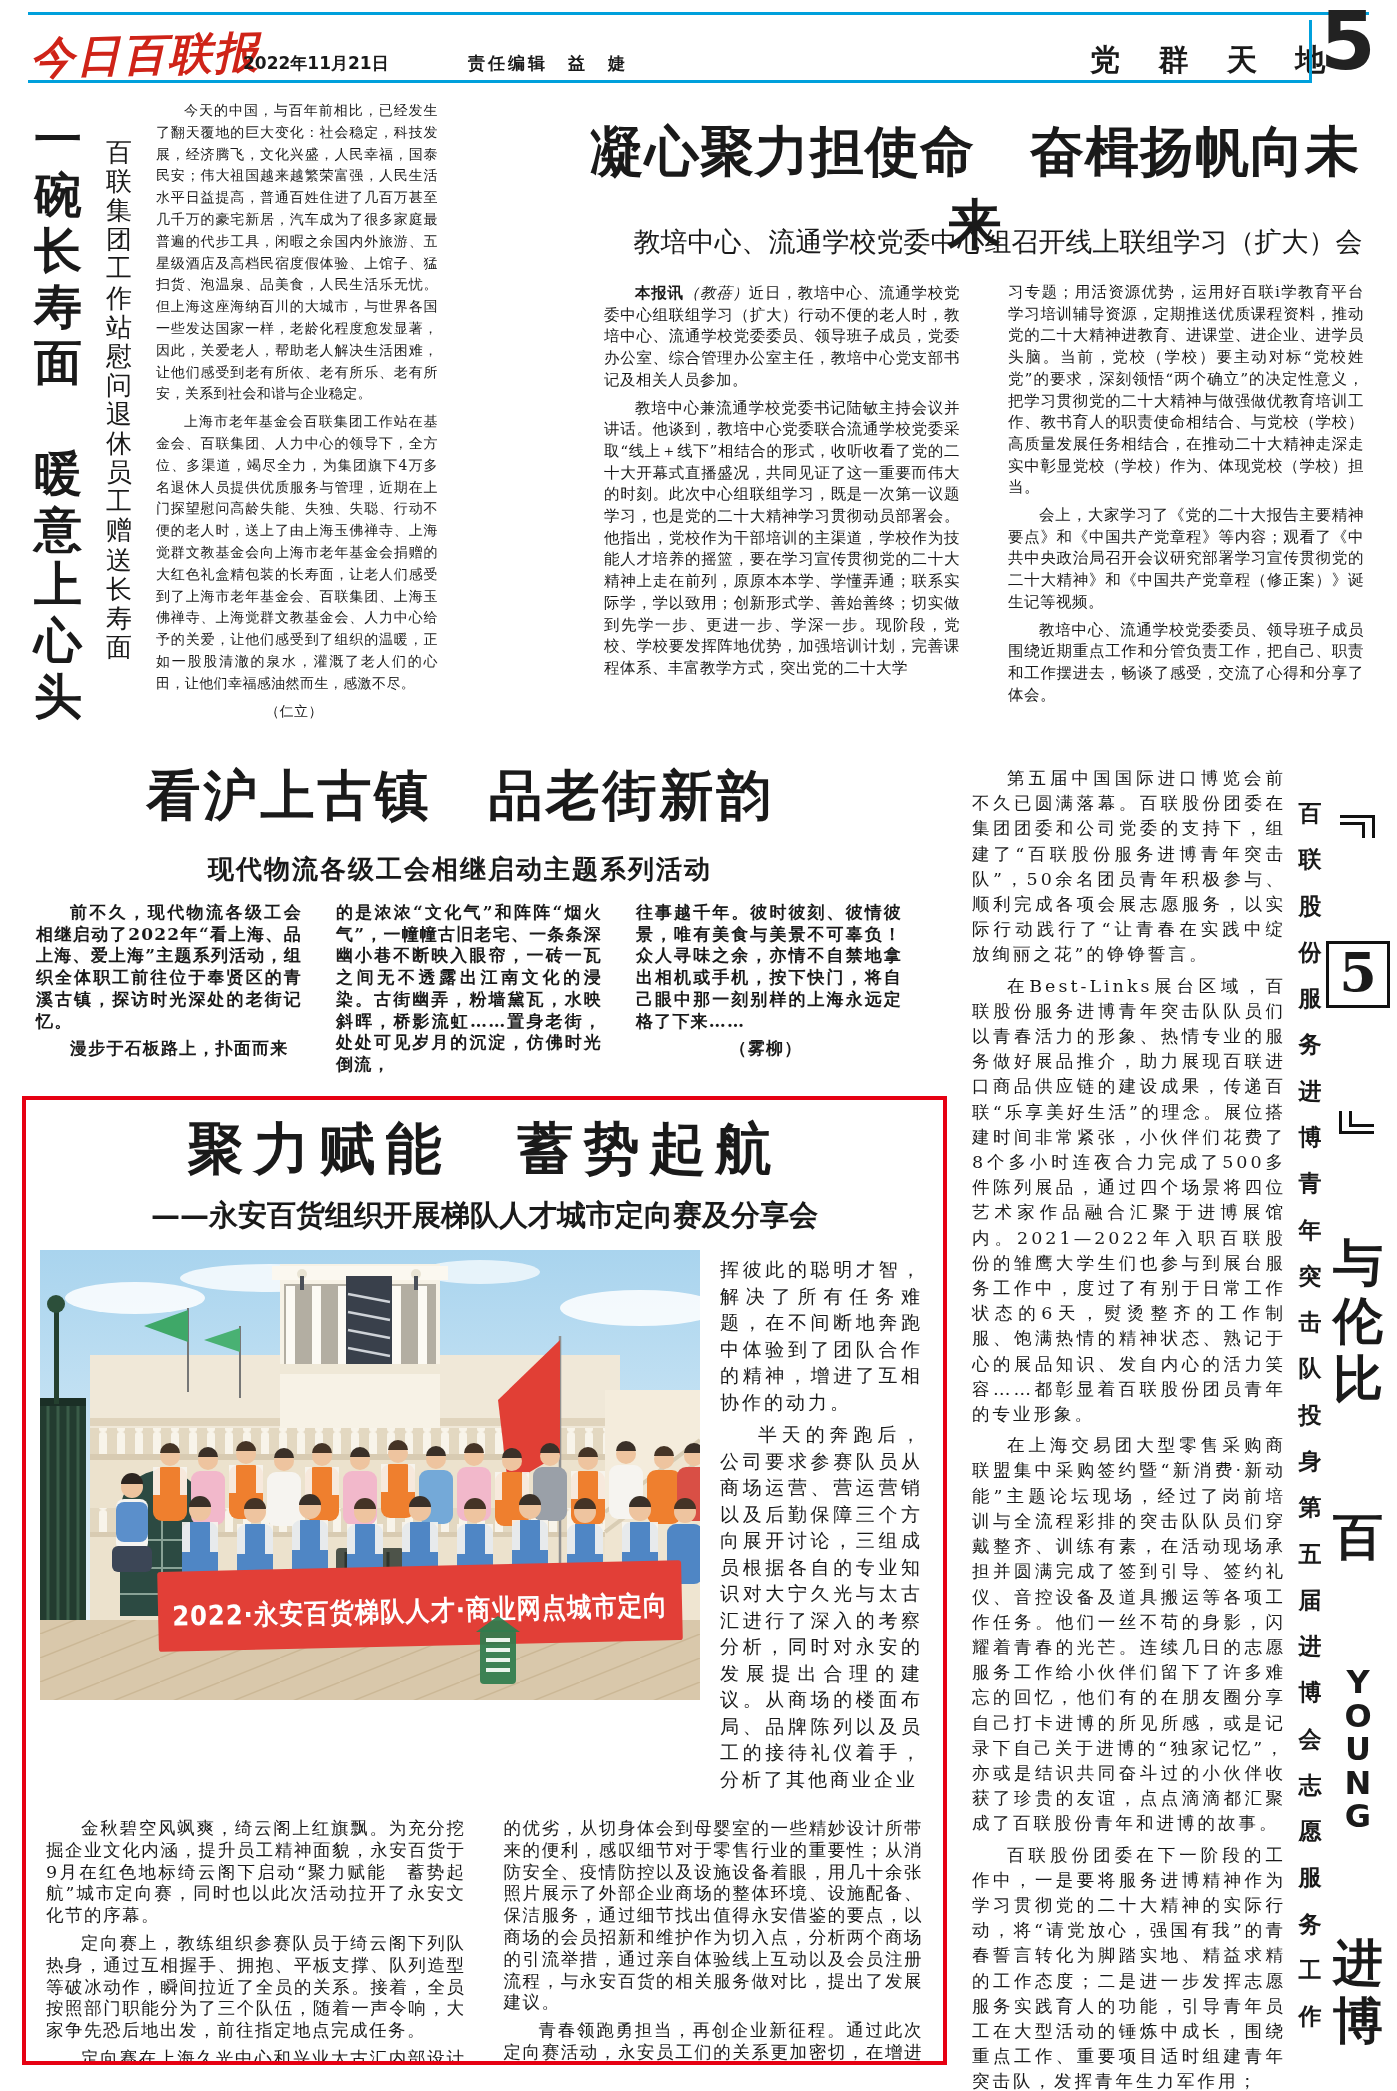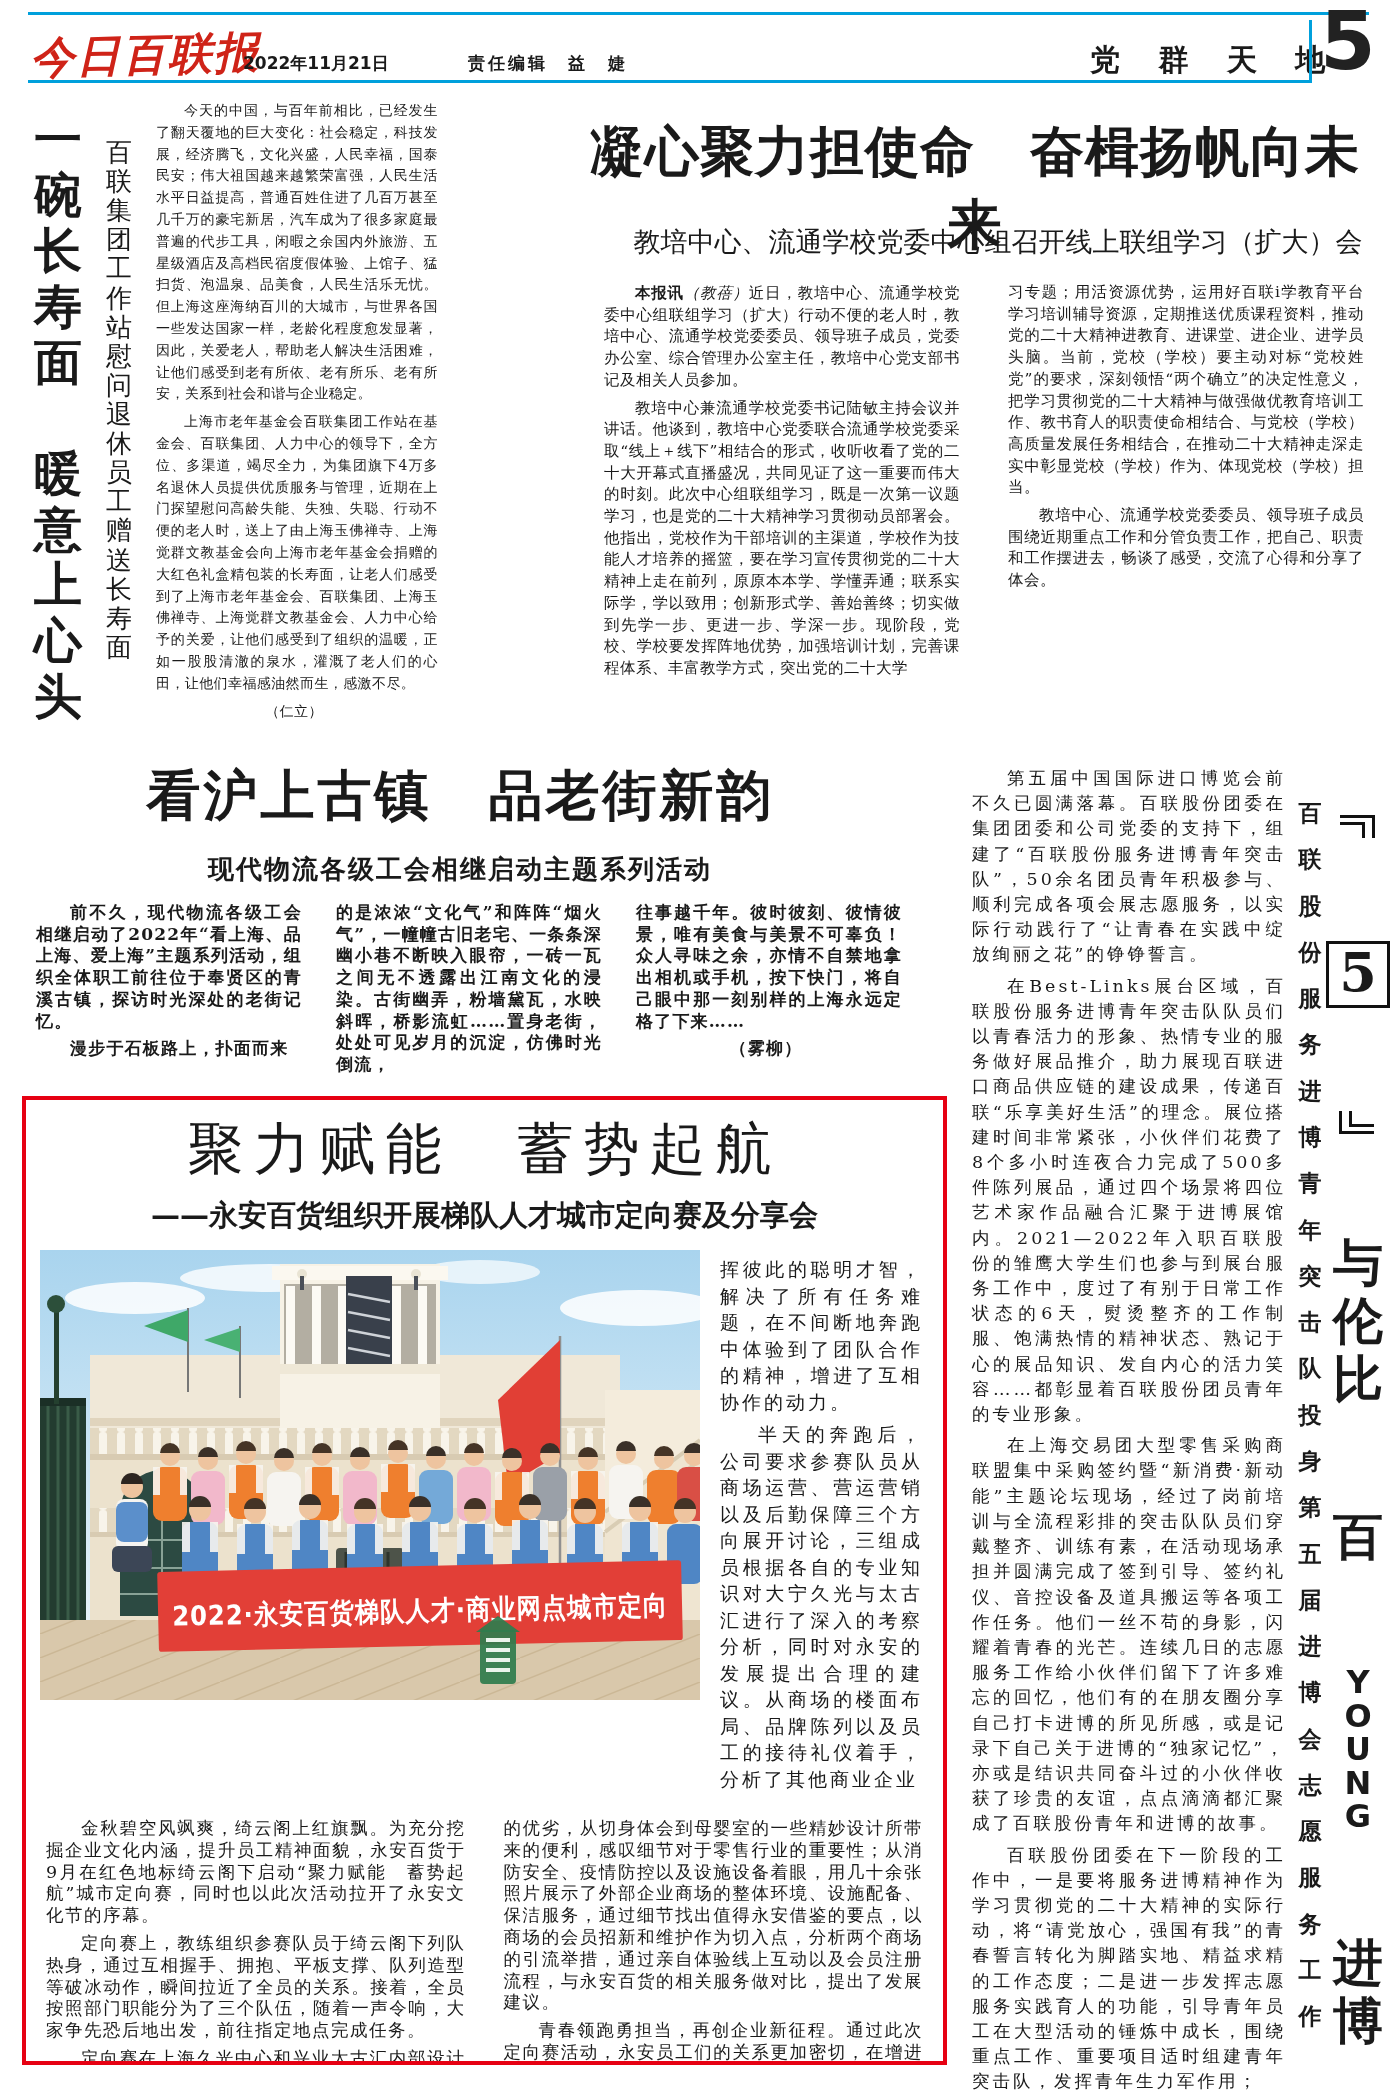--- a/index.html
+++ b/index.html
@@ -44,21 +44,21 @@
   
   #a3-title{left:20px;top:760px;width:880px;text-align:center;font-size:54px;font-weight:900;letter-spacing:3px;}
   #a3-sub{left:20px;top:852px;width:880px;text-align:center;font-size:26px;font-weight:bold;letter-spacing:2px;}
   #a3-body{left:30px;top:896px;width:878px;display:flex;gap:22px;
            font-size:17px;line-height:21.7px;letter-spacing:1.2px;}
   #a3-body .col{flex:1;font-weight:bold;}
 
   
   #redbox{left:22px;top:1096px;width:925px;height:969px;border:4px solid #e60012;
           box-sizing:border-box;padding:0 14px;overflow:hidden;background:#fff;}
-  #rb-title{margin-top:12px;text-align:center;font-size:56px;font-weight:400;letter-spacing:10px;}
+  #rb-title{margin-top:12px;text-align:center;font-size:56px;font-weight:700;letter-spacing:10px;}
   #rb-sub{margin-top:8px;text-align:center;font-size:29px;font-weight:bold;}
   #rb-row{display:flex;margin-top:14px;}
   #rb-photo{width:660px;height:450px;flex:none;}
   #rb-photo svg{display:block;}
   #rb-side{flex:1;margin-left:14px;font-size:19px;line-height:26.5px;letter-spacing:3px;text-align:justify;}
   #rb-bottom{display:flex;gap:26px;margin-top:14px;font-size:17.5px;line-height:21.8px;letter-spacing:1.5px;}
   #rb-bottom .col{flex:1;}
   .banner-text{font-family:"DejaVu Sans","Liberation Sans",sans-serif;font-weight:bold;fill:#fff;}
 
   
@@ -131,20 +131,21 @@
 
 <div class="abs sans" id="a2-title">凝心聚力担使命　奋楫扬帆向未来</div>
 <div class="abs" id="a2-sub">教培中心、流通学校党委中心组召开线上联组学习（扩大）会</div>
 <div class="abs" id="a2-body">
   <div class="col">
     <p class="bp ind"><b>本报讯</b><i class="kai">（教蓓）</i><span>近日，教培中心、流通学校党委中心组联组学习（扩大）行动不便的老人时，教培中心、流通学校党委委员、领导班子成员，党委办公室、综合管理办公室主任，教培中心党支部书记及相关人员参加。</span></p>
     <p class="bp ind">教培中心兼流通学校党委书记陆敏主持会议并讲话。他谈到，教培中心党委联合流通学校党委采取“线上＋线下”相结合的形式，收听收看了党的二十大开幕式直播盛况，共同见证了这一重要而伟大的时刻。此次中心组联组学习，既是一次第一议题学习，也是党的二十大精神学习贯彻动员部署会。他指出，党校作为干部培训的主渠道，学校作为技能人才培养的摇篮，要在学习宣传贯彻党的二十大精神上走在前列，原原本本学、学懂弄通；联系实际学，学以致用；创新形式学、善始善终；切实做到先学一步、更进一步、学深一步。现阶段，党校、学校要发挥阵地优势，加强培训计划，完善课程体系、丰富教学方式，突出党的二十大学</p>
   </div>
   <div class="col">
     <p class="bp">习专题；用活资源优势，运用好百联i学教育平台学习培训辅导资源，定期推送优质课程资料，推动党的二十大精神进教育、进课堂、进企业、进学员头脑。当前，党校（学校）要主动对标“党校姓党”的要求，深刻领悟“两个确立”的决定性意义，把学习贯彻党的二十大精神与做强做优教育培训工作、教书育人的职责使命相结合、与党校（学校）高质量发展任务相结合，在推动二十大精神走深走实中彰显党校（学校）作为、体现党校（学校）担当。</p>
+    <p class="bp ind">会上，大家学习了《党的二十大报告主要精神要点》和《中国共产党章程》等内容；观看了《中共中央政治局召开会议研究部署学习宣传贯彻党的二十大精神》和《中国共产党章程（修正案）》诞生记等视频。</p>
     <p class="bp ind">教培中心、流通学校党委委员、领导班子成员围绕近期重点工作和分管负责工作，把自己、职责和工作摆进去，畅谈了感受，交流了心得和分享了体会。</p>
   </div>
 </div>
 
 <div class="abs" id="a3-title">看沪上古镇　品老街新韵</div>
 <div class="abs" id="a3-sub">现代物流各级工会相继启动主题系列活动</div>
 <div class="abs" id="a3-body">
   <div class="col">
     <p class="bp ind">前不久，现代物流各级工会相继启动了2022年“看上海、品上海、爱上海”主题系列活动，组织全体职工前往位于奉贤区的青溪古镇，探访时光深处的老街记忆。</p>
     <p class="bp ind">漫步于石板路上，扑面而来</p>

